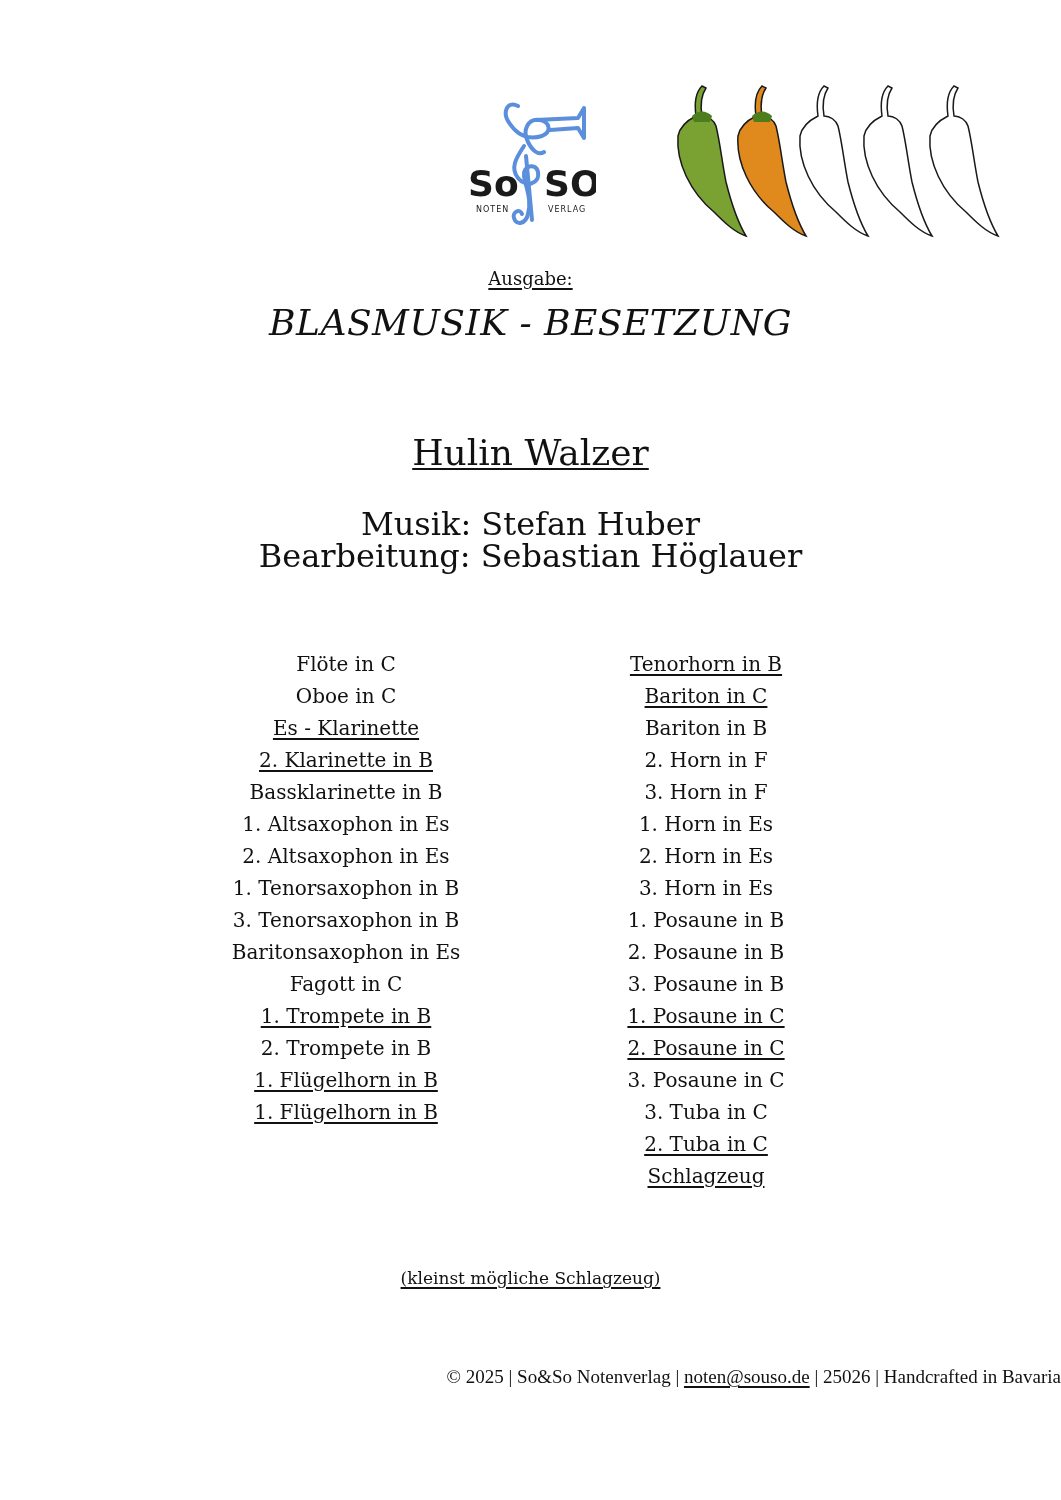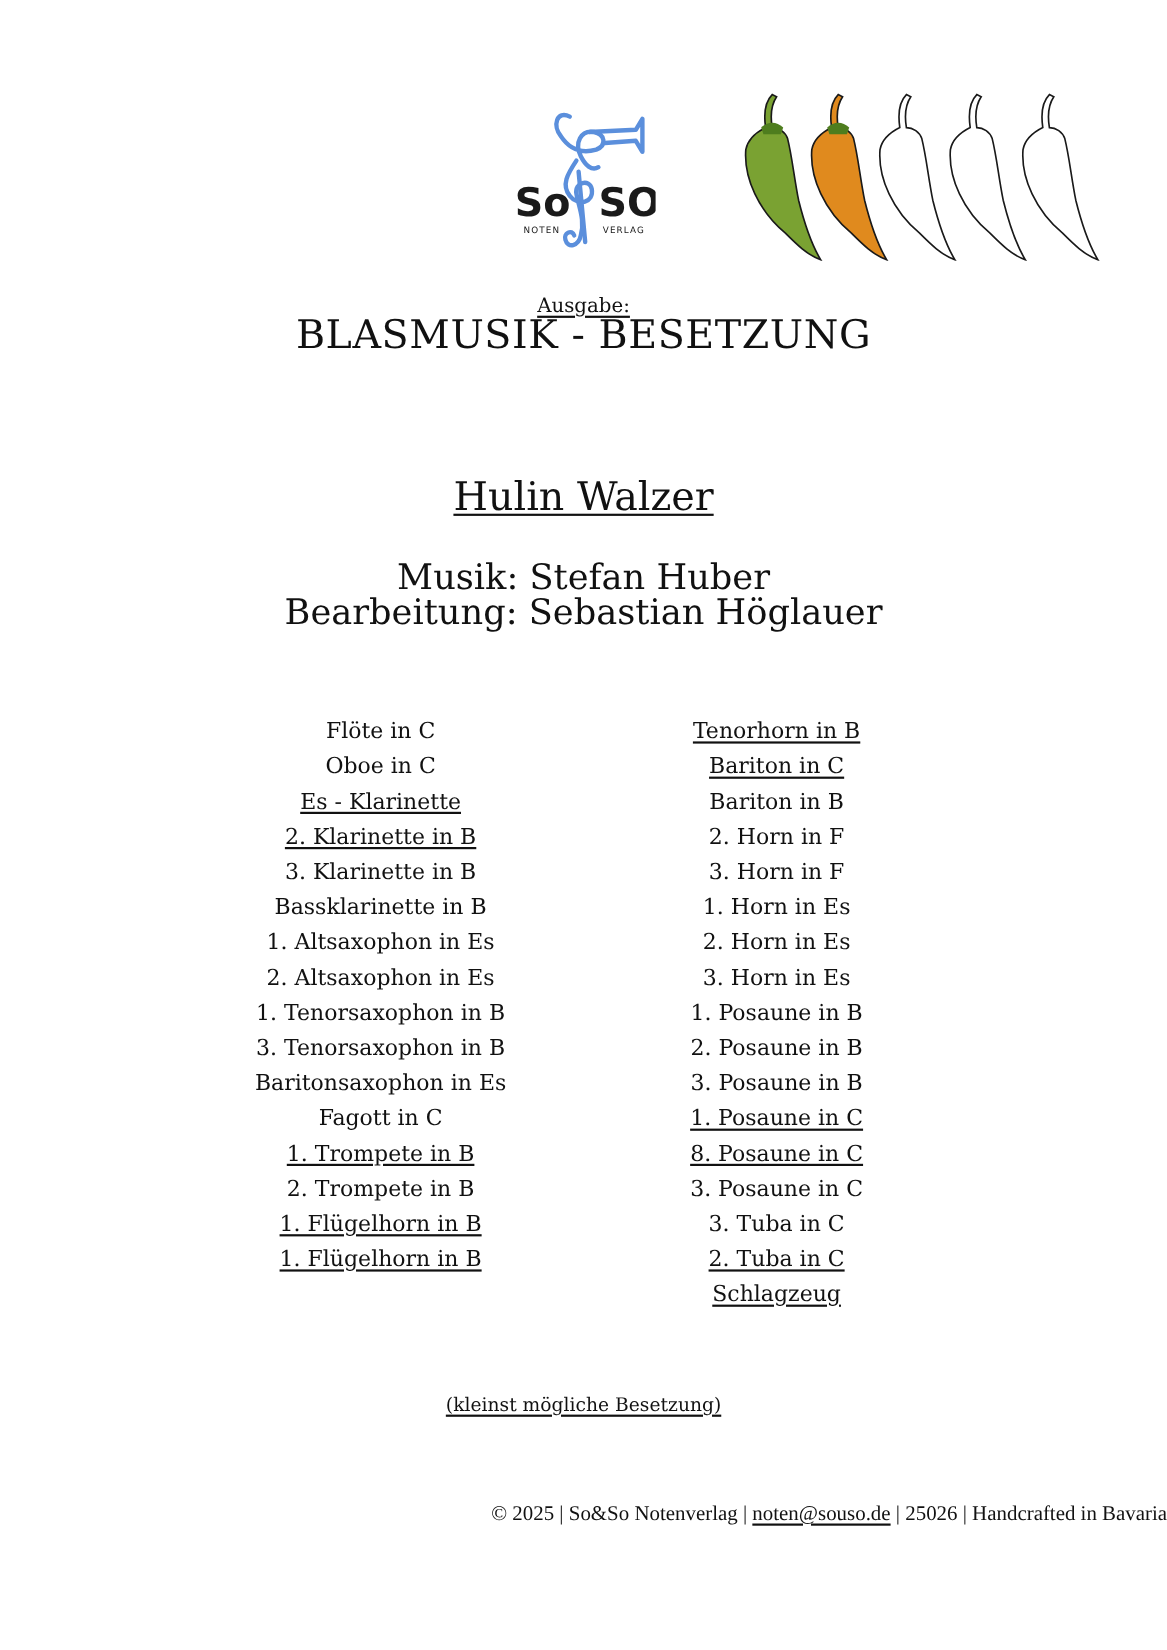--- a/index.html
+++ b/index.html
@@ -4,21 +4,21 @@
 <style>
   html, body { margin: 0; padding: 0; background: #ffffff; }
   body { width: 1061px; height: 1500px; position: relative; overflow: hidden;
          font-family: "DejaVu Serif", "Liberation Serif", serif; color: #111; }
   .abs { position: absolute; }
   .center { left: 0; width: 1061px; text-align: center; }
   .u { text-decoration: underline; text-underline-offset: 3px; text-decoration-thickness: 1.5px; }
   #logo { left: 466px; top: 96px; width: 130px; height: 136px; }
   #peppers { left: 670px; top: 82px; width: 340px; height: 162px; }
   #ausgabe { top: 268px; font-size: 18px; }
-  #edition { top: 284px; font-size: 36px; letter-spacing: 0.5px; }
+  #edition { top: 302px; font-size: 36px; letter-spacing: 0.5px; font-style: italic; }
   #title { top: 432px; font-size: 36px; }
   #credits { top: 508px; font-size: 32px; line-height: 32px; }
   .col { position: absolute; top: 648px; text-align: center; font-size: 20px; line-height: 32px; }
   .col div { white-space: nowrap; }
   #col-left { left: 196px; width: 300px; }
   #col-right { left: 576px; width: 260px; }
   #note { top: 1268px; font-size: 17px; }
   #footer { top: 1366px; font-size: 19px; font-family: "Liberation Serif", serif; text-align: right; }
 </style>
 </head>
@@ -74,21 +74,20 @@
 <div id="credits" class="abs center">
   <div>Musik: Stefan Huber</div>
   <div>Bearbeitung: Sebastian Höglauer</div>
 </div>
 
 <div id="col-left" class="col">
     <div><span>Flöte in C</span></div>
     <div><span>Oboe in C</span></div>
     <div><span class="u">Es - Klarinette</span></div>
     <div><span class="u">2. Klarinette in B</span></div>
-    <div><span>3. Klarinette in B</span></div>
     <div><span>Bassklarinette in B</span></div>
     <div><span>1. Altsaxophon in Es</span></div>
     <div><span>2. Altsaxophon in Es</span></div>
     <div><span>1. Tenorsaxophon in B</span></div>
     <div><span>3. Tenorsaxophon in B</span></div>
     <div><span>Baritonsaxophon in Es</span></div>
     <div><span>Fagott in C</span></div>
     <div><span class="u">1. Trompete in B</span></div>
     <div><span>2. Trompete in B</span></div>
     <div><span class="u">1. Flügelhorn in B</span></div>
@@ -100,24 +99,24 @@
     <div><span>Bariton in B</span></div>
     <div><span>2. Horn in F</span></div>
     <div><span>3. Horn in F</span></div>
     <div><span>1. Horn in Es</span></div>
     <div><span>2. Horn in Es</span></div>
     <div><span>3. Horn in Es</span></div>
     <div><span>1. Posaune in B</span></div>
     <div><span>2. Posaune in B</span></div>
     <div><span>3. Posaune in B</span></div>
     <div><span class="u">1. Posaune in C</span></div>
-    <div><span class="u">8. Posaune in C</span></div>
+    <div><span class="u">2. Posaune in C</span></div>
     <div><span>3. Posaune in C</span></div>
     <div><span>3. Tuba in C</span></div>
     <div><span class="u">2. Tuba in C</span></div>
     <div><span class="u">Schlagzeug</span></div>
   </div>
 
-<div id="note" class="abs center"><span class="u">(kleinst mögliche Besetzung)</span></div>
+<div id="note" class="abs center"><span class="u">(kleinst mögliche Schlagzeug)</span></div>
 
 <div id="footer" class="abs center">
   <span>© 2025 | So&amp;So Notenverlag | </span><span class="u">noten@souso.de</span><span> | 25026 | Handcrafted in Bavaria</span>
 </div>
 
 </body></html>

